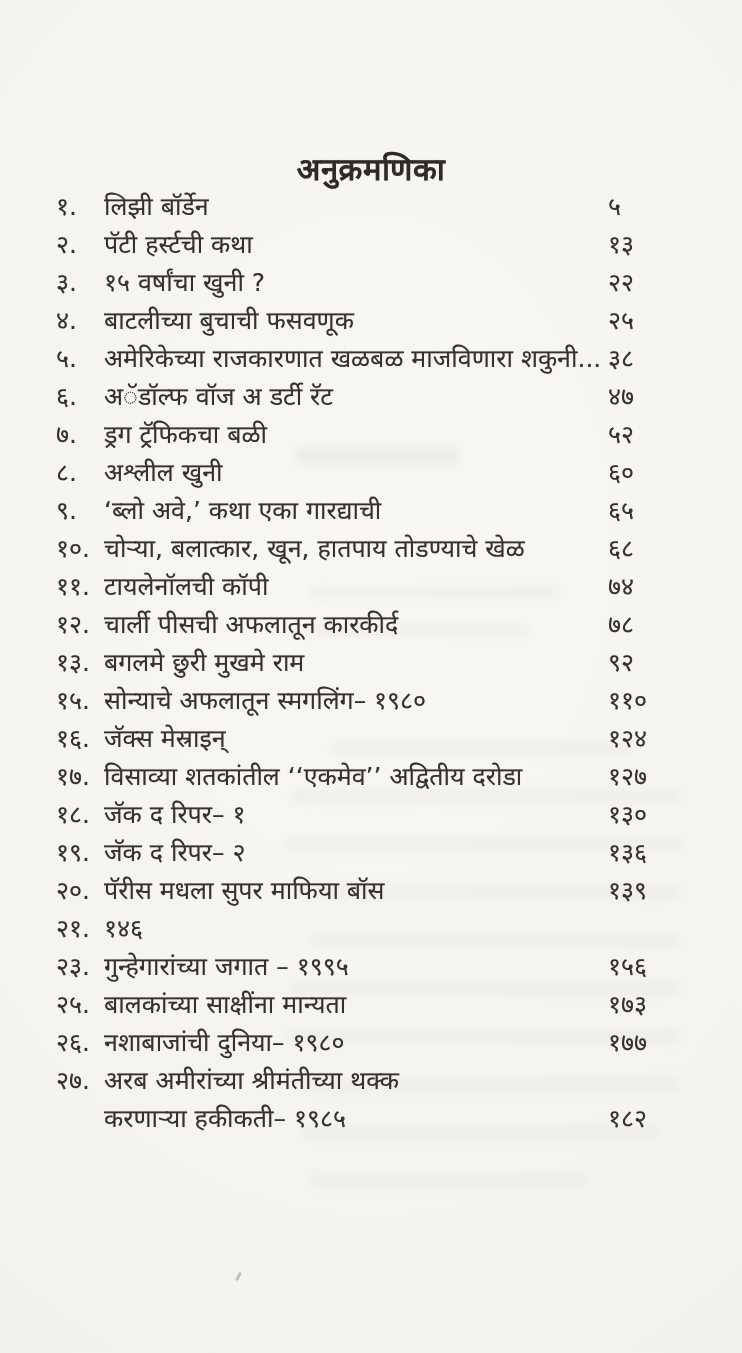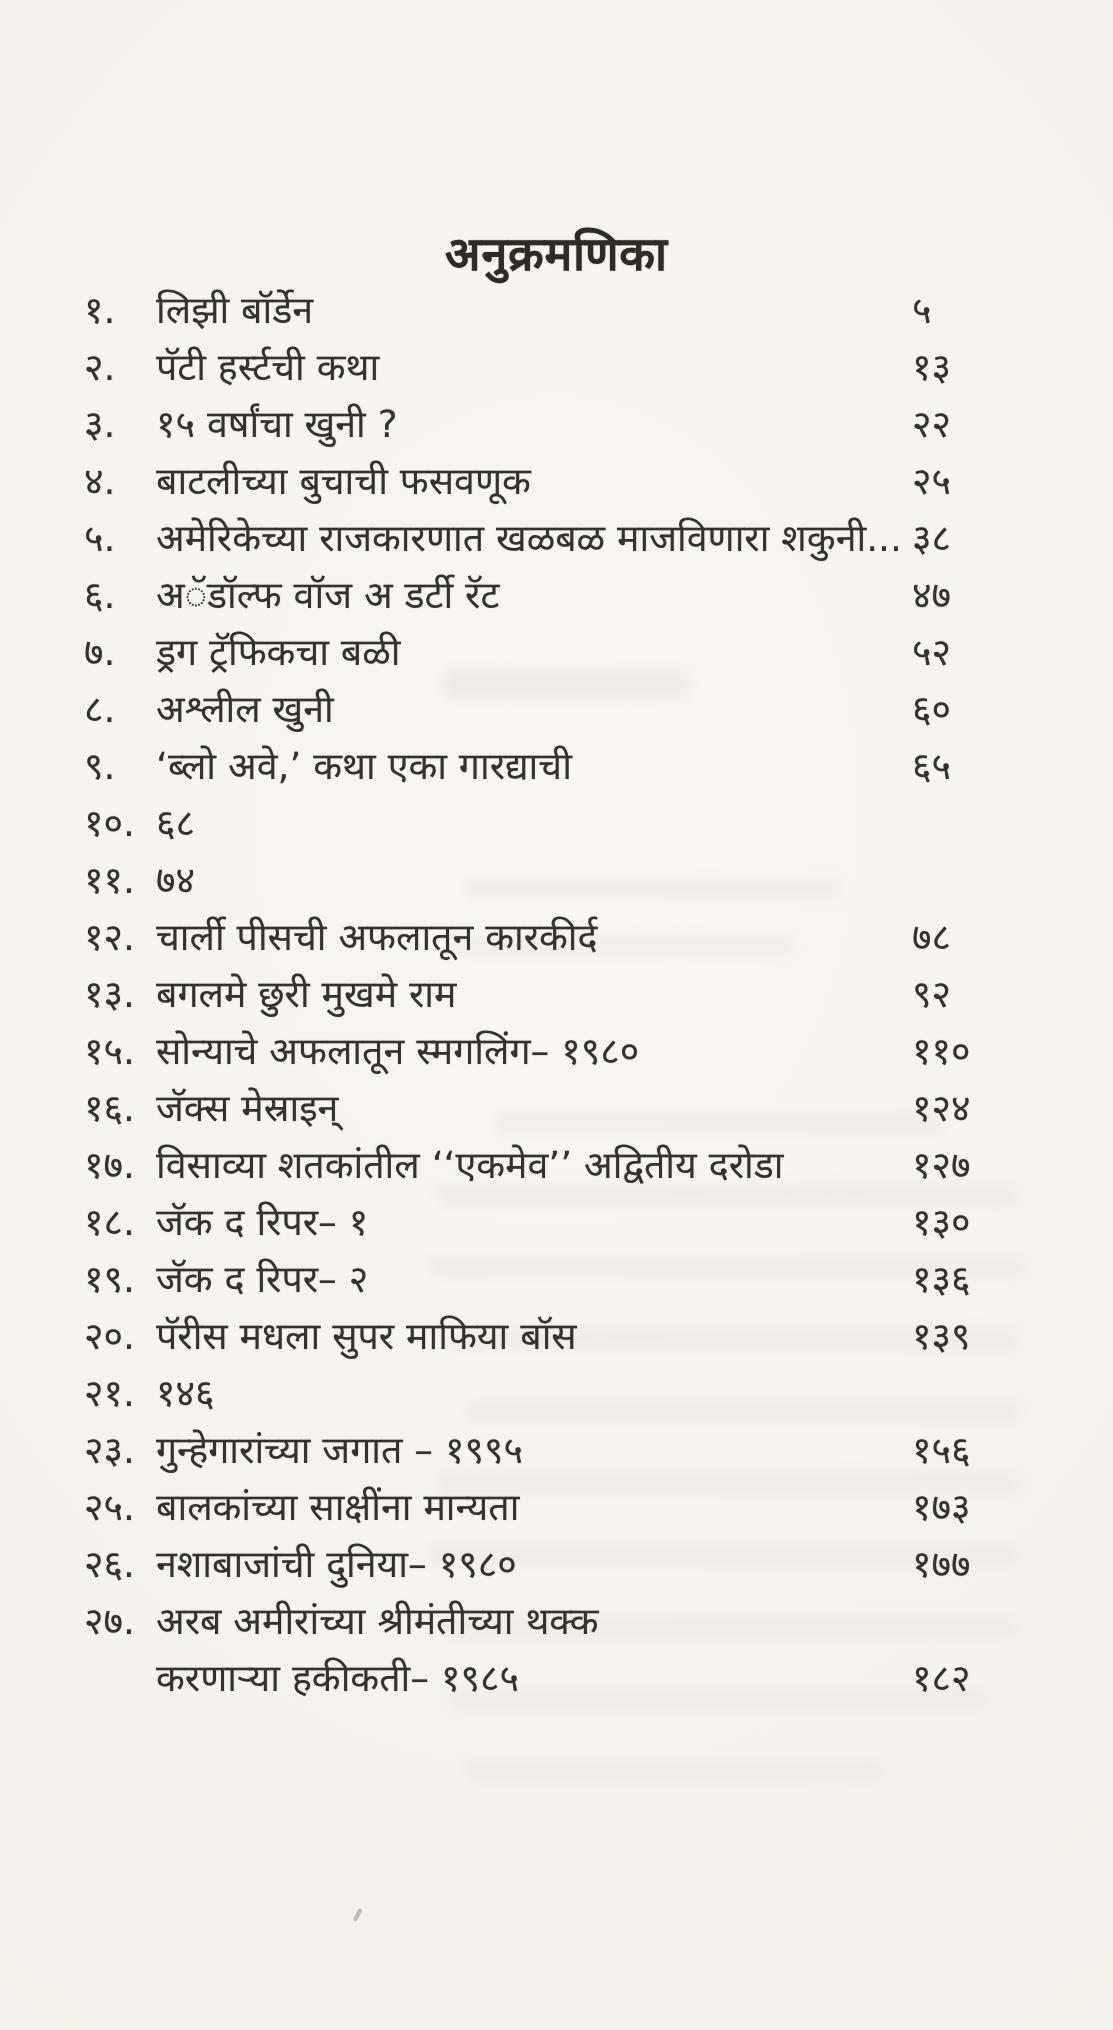--- a/index.html
+++ b/index.html
@@ -142,24 +142,26 @@
         <span class="toc-title">अश्लील खुनी</span>
         <span class="toc-pg">६०</span>
       </div>
       <div class="toc-row">
         <span class="toc-no">९.</span>
         <span class="toc-title">‘ब्लो अवे,’ कथा एका गारद्याची</span>
         <span class="toc-pg">६५</span>
       </div>
       <div class="toc-row">
         <span class="toc-no">१०.</span>
+        <span class="toc-title">चोऱ्या, बलात्कार, खून, हातपाय तोडण्याचे खेळ</span>
         <span class="toc-pg">६८</span>
       </div>
       <div class="toc-row">
         <span class="toc-no">११.</span>
+        <span class="toc-title">टायलेनॉलची कॉपी</span>
         <span class="toc-pg">७४</span>
       </div>
       <div class="toc-row">
         <span class="toc-no">१२.</span>
         <span class="toc-title">चार्ली पीसची अफलातून कारकीर्द</span>
         <span class="toc-pg">७८</span>
       </div>
       <div class="toc-row">
         <span class="toc-no">१३.</span>
         <span class="toc-title">बगलमे छुरी मुखमे राम</span>

